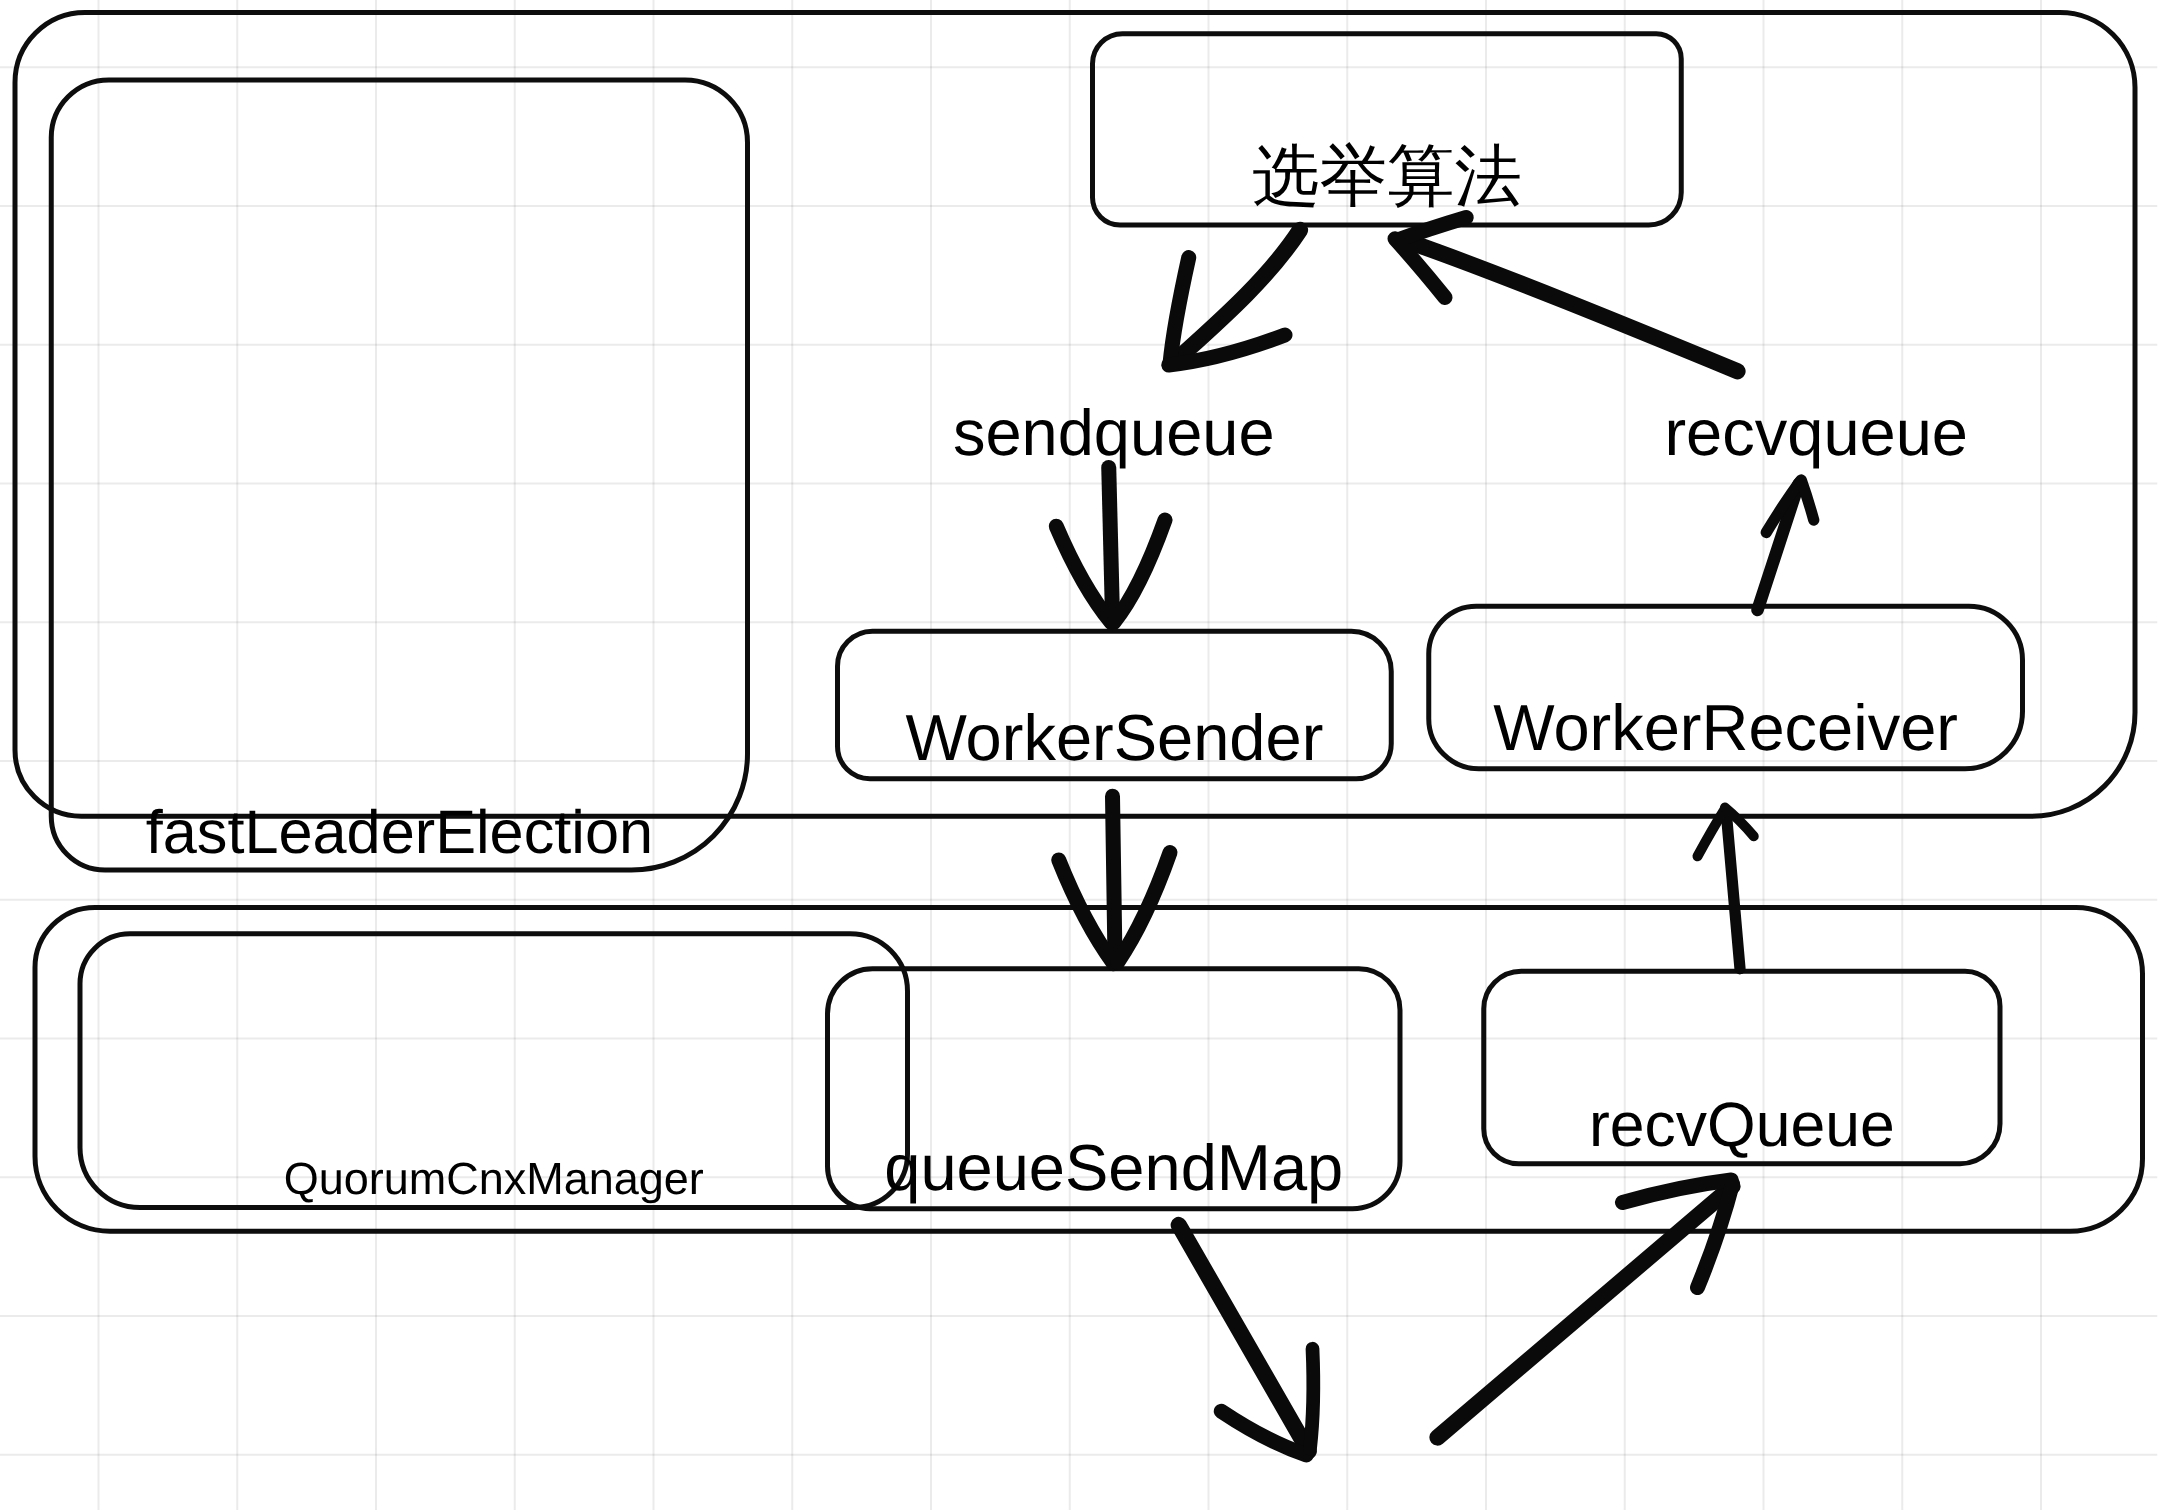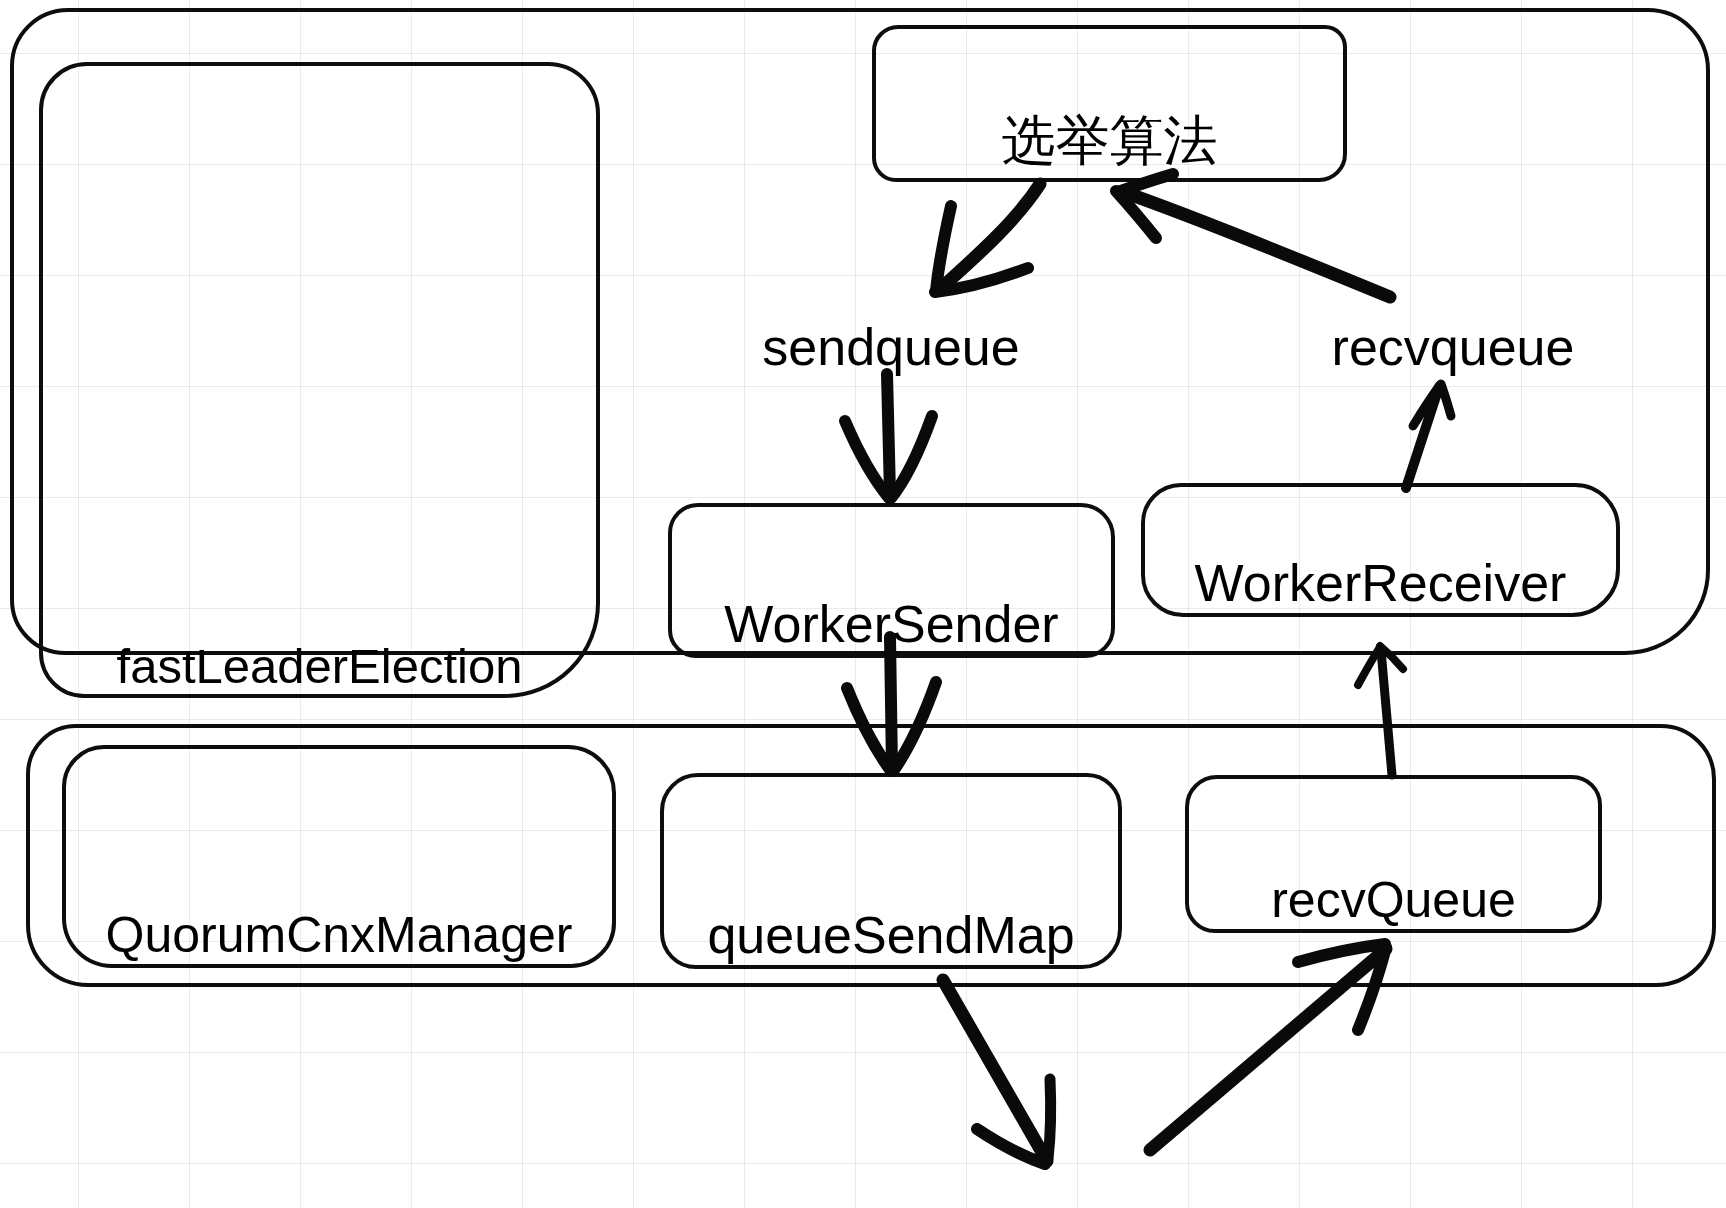--- a/index.html
+++ b/index.html
@@ -43,29 +43,29 @@
   <div class="shape" style="left:26px;top:724px;width:1690px;height:263px;border-radius:50px 55px 60px 62px;"></div>
 
   <div class="shape" style="left:39px;top:62px;width:561px;height:636px;border-radius:48px 52px 95px 45px;font-size:49px;">
     <span class="nodelabel">fastLeaderElection</span>
   </div>
 
   <div class="shape" style="left:872px;top:25px;width:475px;height:157px;border-radius:26px 22px 28px 24px;font-size:54px;">
     <span class="nodelabel">选举算法</span>
   </div>
 
-  <div class="shape" style="left:668px;top:503px;width:447px;height:155px;border-radius:30px 34px 30px 28px;font-size:52px;">
+  <div class="shape" style="left:668px;top:503px;width:447px;height:122px;border-radius:30px 34px 30px 28px;font-size:52px;">
     <span class="nodelabel">WorkerSender</span>
   </div>
 
   <div class="shape" style="left:1141px;top:483px;width:479px;height:134px;border-radius:40px 45px 48px 42px;font-size:52px;">
     <span class="nodelabel">WorkerReceiver</span>
   </div>
 
-  <div class="shape" style="left:62px;top:745px;width:554px;height:223px;border-radius:42px 48px 45px 50px;font-size:50px;">
+  <div class="shape" style="left:62px;top:745px;width:666px;height:223px;border-radius:42px 48px 45px 50px;font-size:36px;">
     <span class="nodelabel">QuorumCnxManager</span>
   </div>
 
   <div class="shape" style="left:660px;top:773px;width:462px;height:196px;border-radius:38px 35px 40px 36px;font-size:52px;">
     <span class="nodelabel">queueSendMap</span>
   </div>
 
   <div class="shape" style="left:1185px;top:775px;width:417px;height:158px;border-radius:32px 30px 34px 30px;font-size:50px;">
     <span class="nodelabel">recvQueue</span>
   </div>

